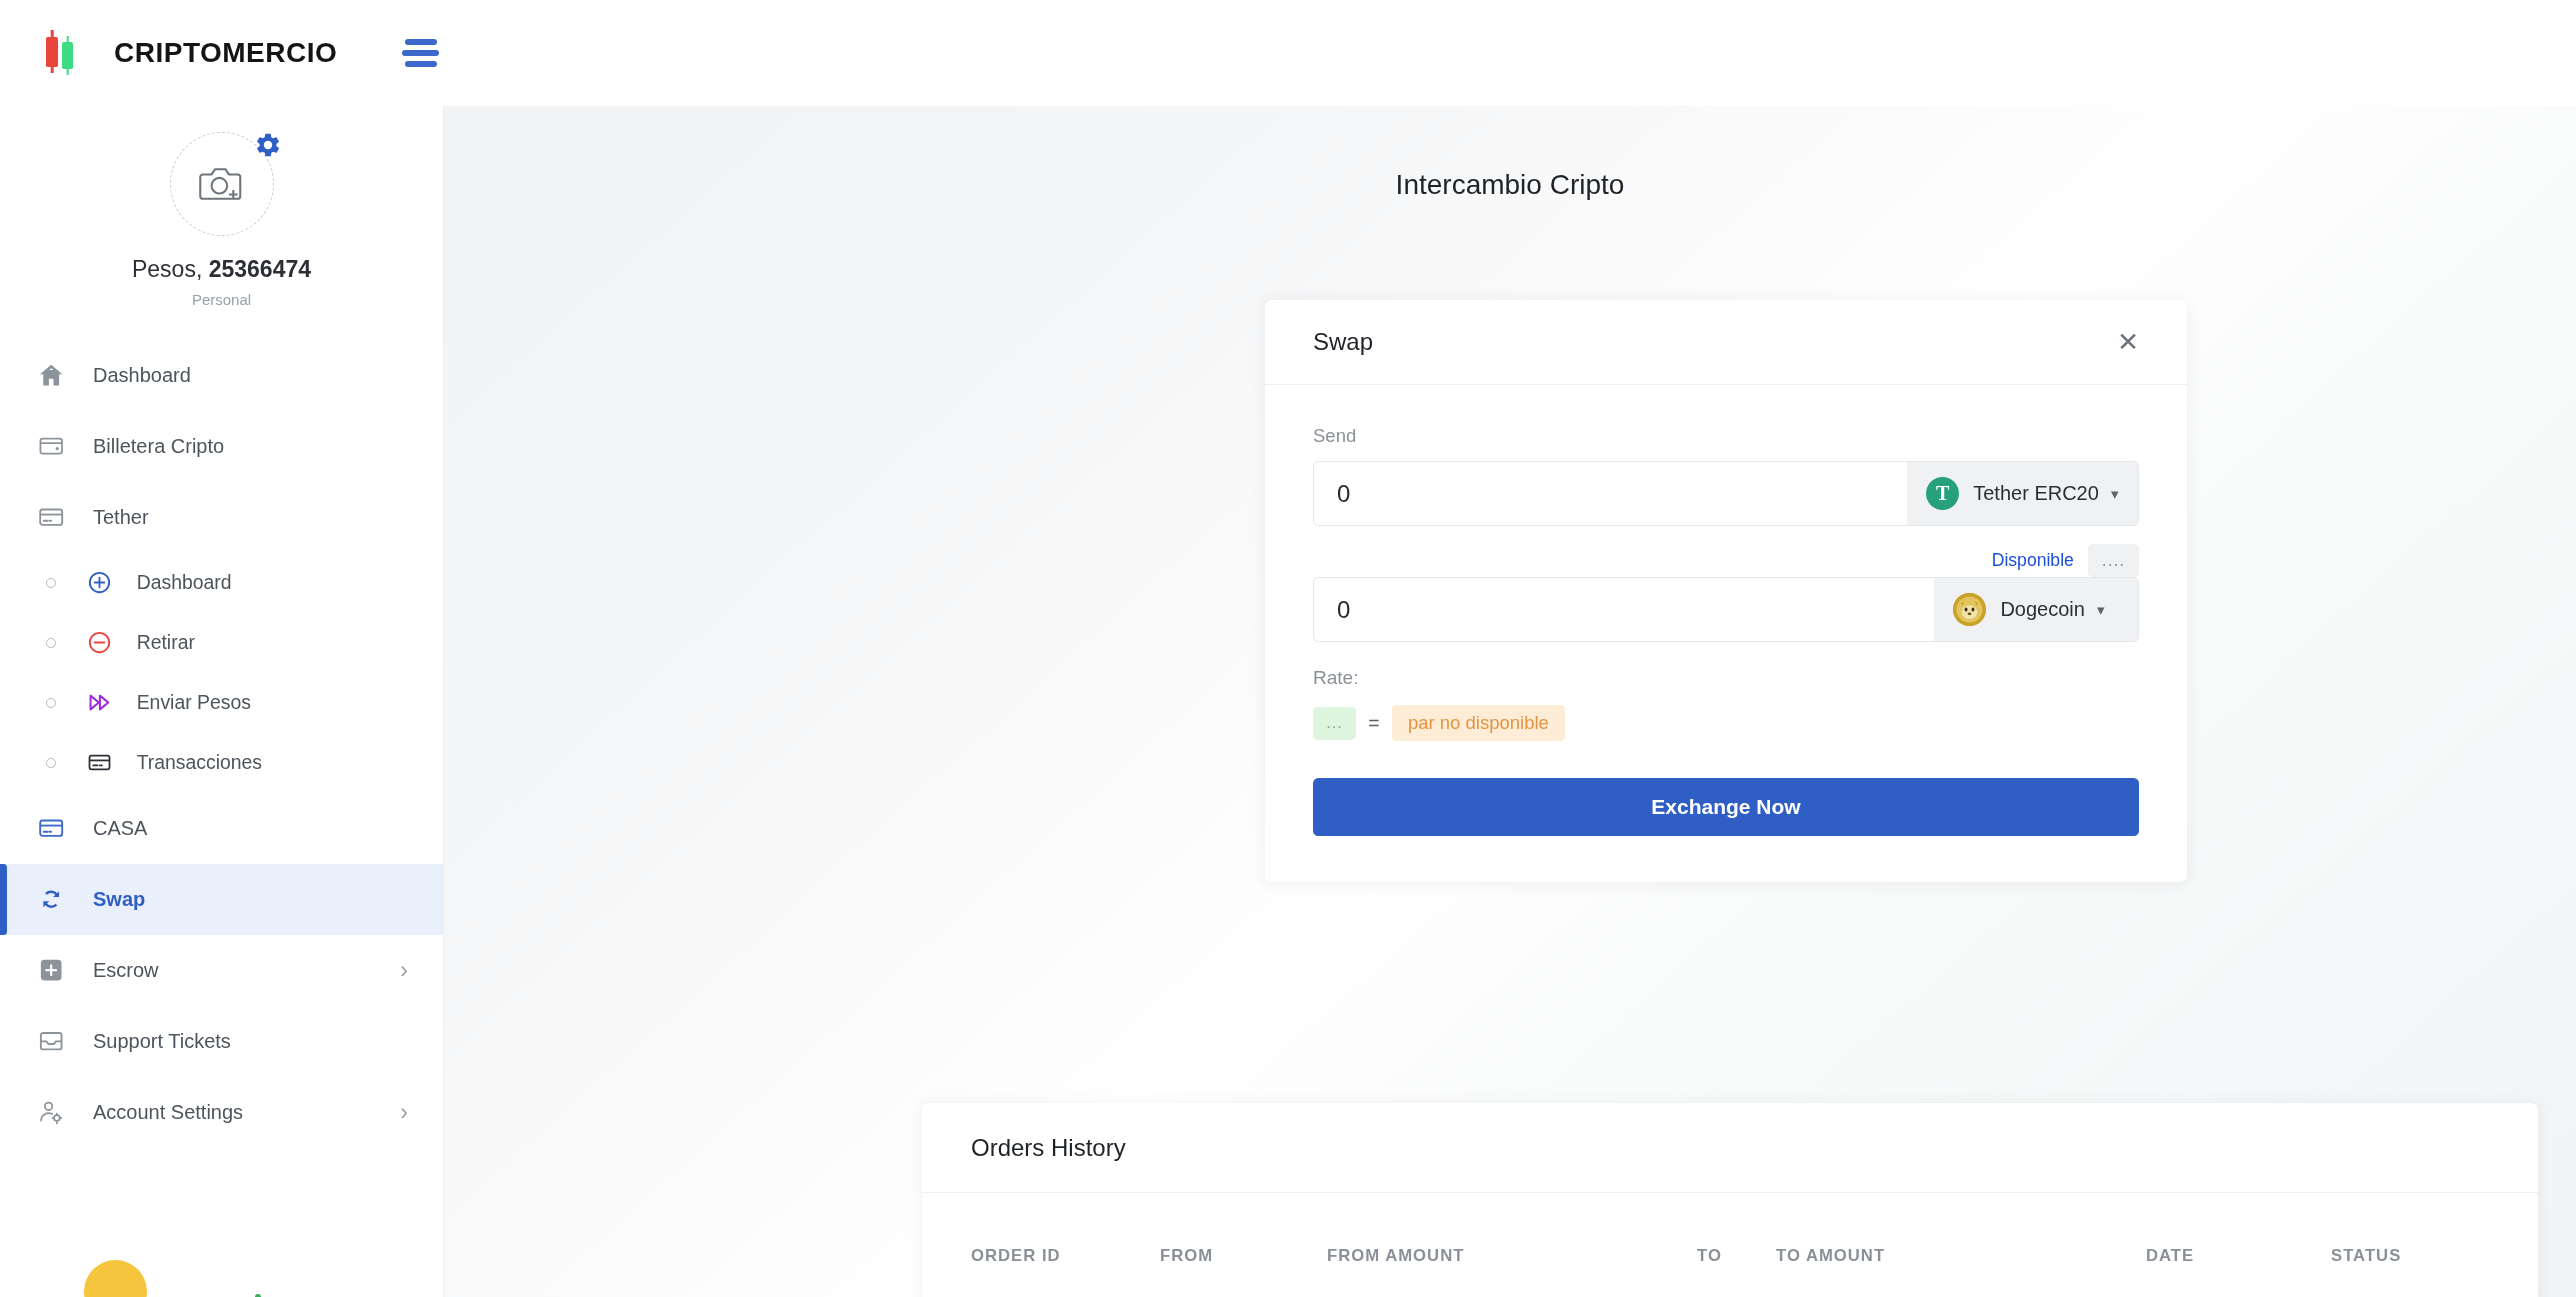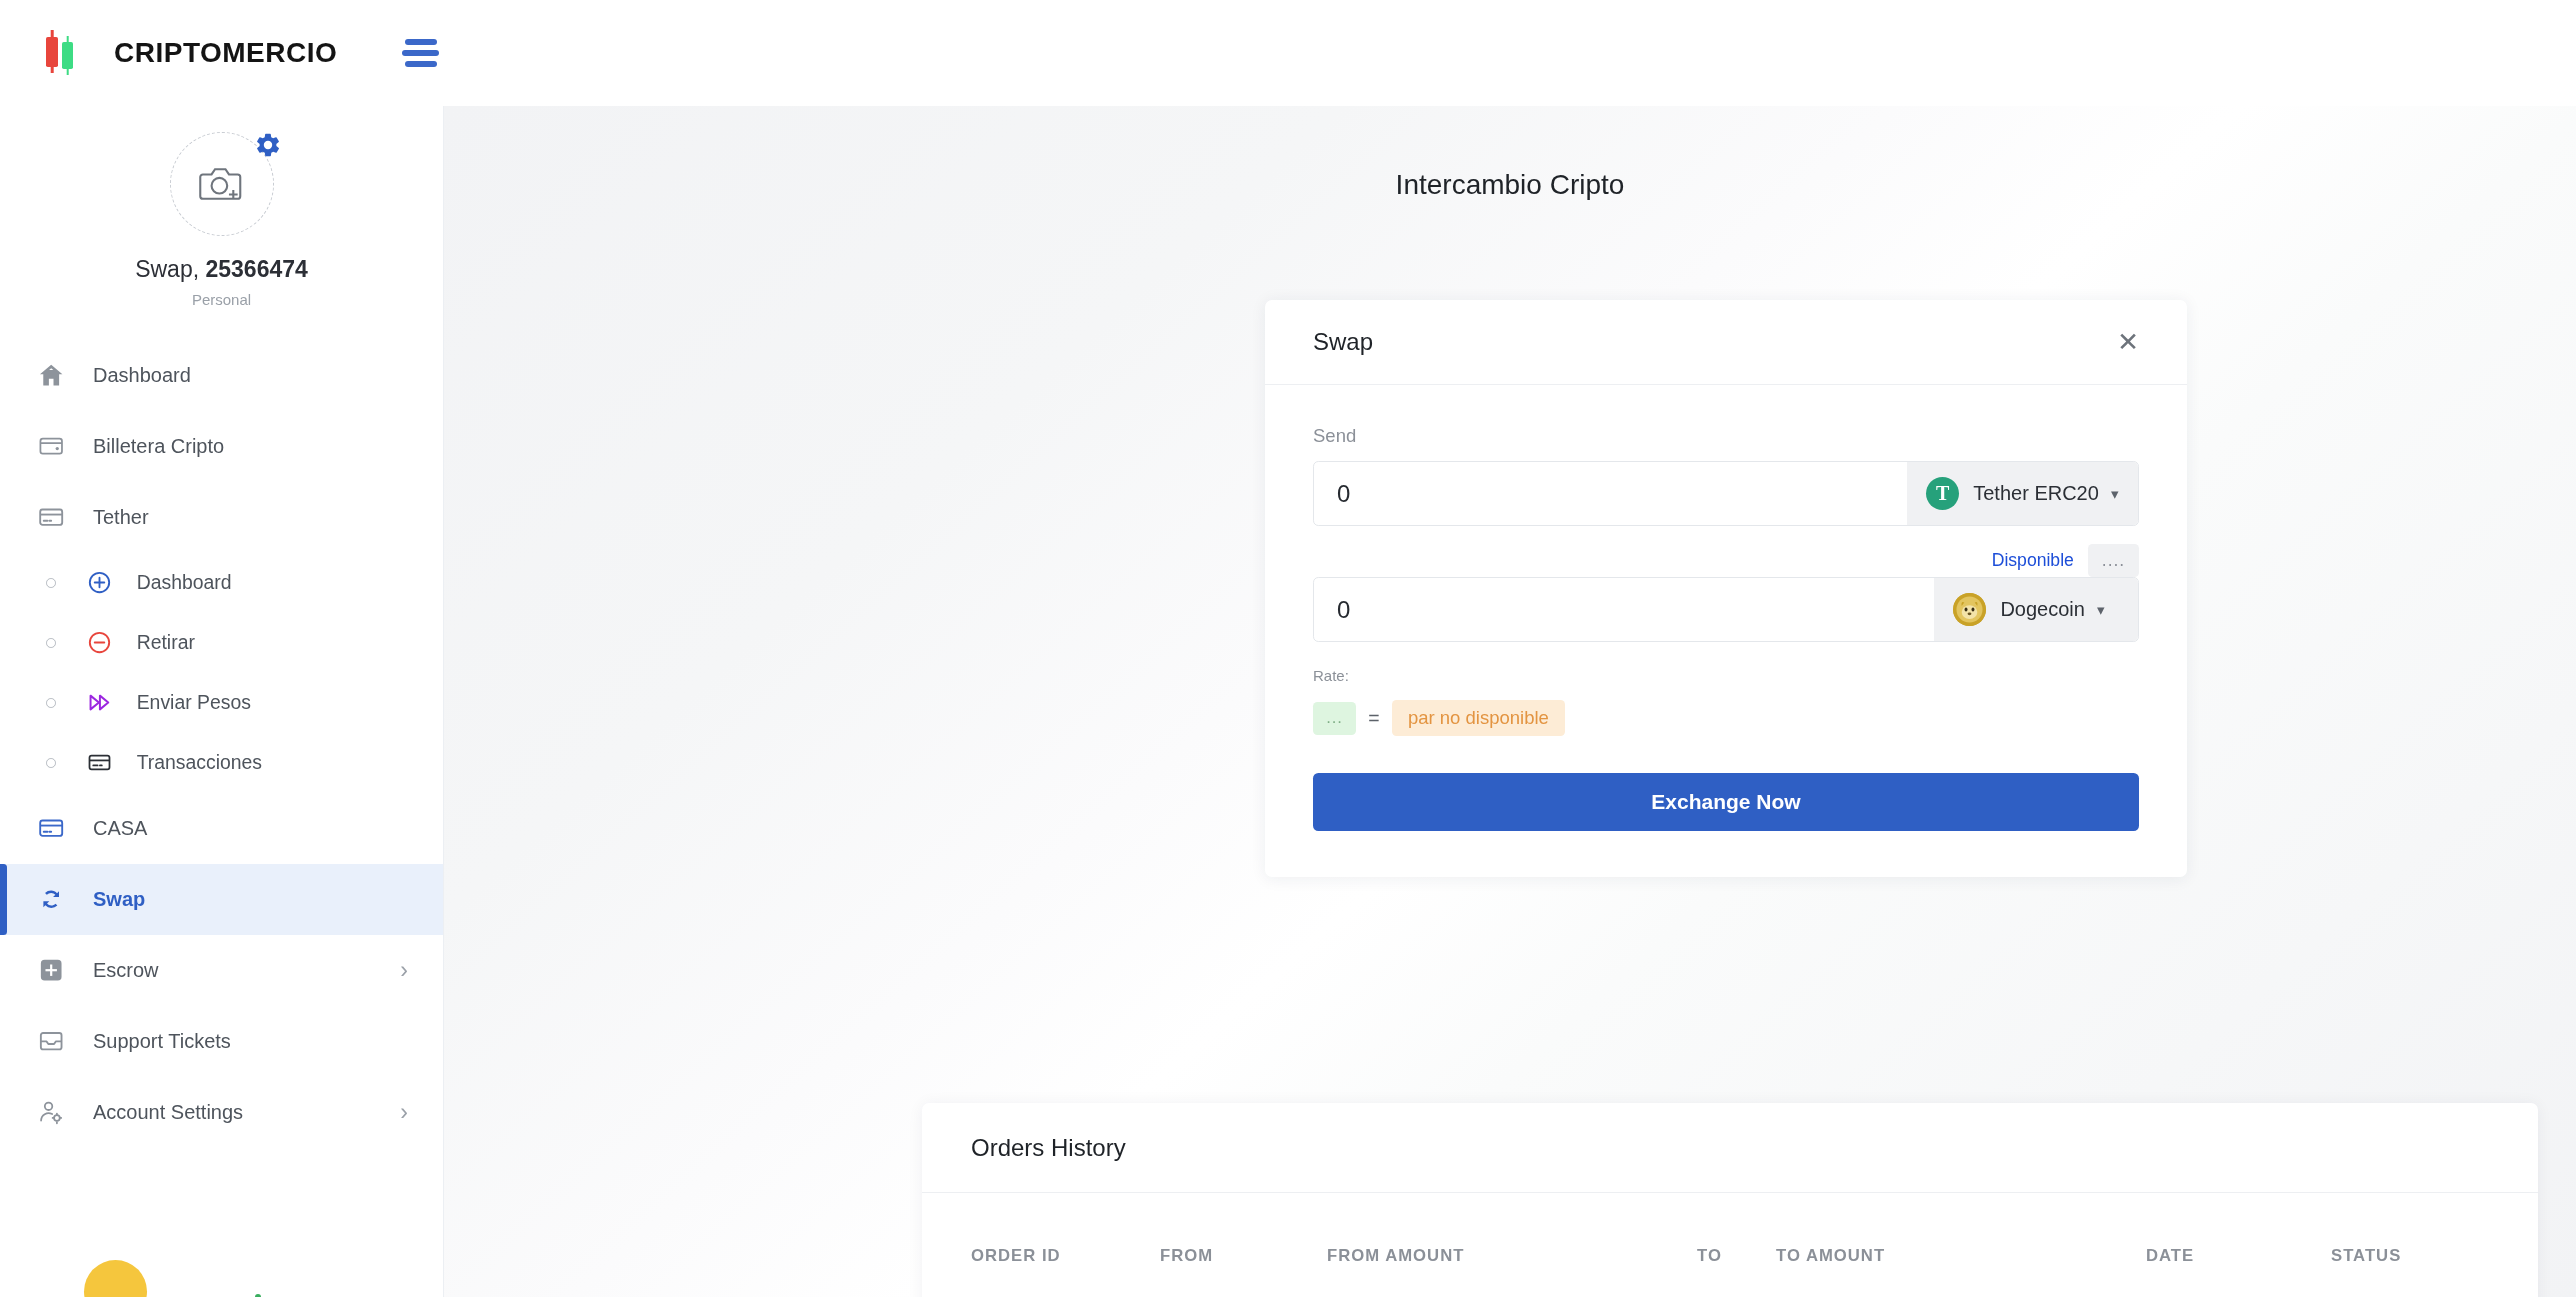--- a/index.html
+++ b/index.html
@@ -180,21 +180,21 @@
     display: flex; align-items: center; justify-content: flex-end;
     gap: 14px; margin-top: 17.6px;
   }
   .avail-row .lbl { font-size: 17.6px; color: #1d4ed8; text-align: center; }
   .avail-pill {
     background: #f0f1f3; border-radius: 4.4px;
     padding: 8px 14px; min-width: 40px; text-align: center;
     font-size: 17.6px; color: #8b9098; letter-spacing: 0.9px; line-height: 1;
   }
 
-  .rate-label { font-size: 15px; color: #8b9098; margin-top: 25px; margin-bottom: 16px; }
+  .rate-label { font-size: 19px; color: #8b9098; margin-top: 25px; margin-bottom: 16px; }
   .rate-row { display: flex; align-items: center; gap: 12.3px; }
   .rate-from {
     background: #def5e0; color: #7fae86; border-radius: 4.4px;
     padding: 8px 13.2px; font-size: 16.7px; min-width: 39px; text-align: center;
     letter-spacing: 0.9px; line-height: 1;
   }
   .rate-eq { font-size: 19.4px; color: #5c6169; }
   .rate-to {
     background: #fdecd6; color: #e39441; border-radius: 4.4px;
     padding: 8.8px 16px; font-size: 18.5px; line-height: 1;
@@ -268,21 +268,21 @@
           <circle cx="11.5" cy="12.5" r="4.5"></circle>
           <path d="M19.5 15v5M17 17.5h5"></path>
         </svg>
       </div>
       <div class="gear-badge">
         <svg width="28" height="28" viewBox="0 0 24 24" fill="#2f5fc4">
           <path d="M19.14 12.94a7.6 7.6 0 0 0 0-1.88l2.03-1.58a.5.5 0 0 0 .12-.64l-1.92-3.32a.5.5 0 0 0-.6-.22l-2.39.96a7.3 7.3 0 0 0-1.63-.94l-.36-2.54a.5.5 0 0 0-.5-.42h-3.84a.5.5 0 0 0-.5.42l-.36 2.54c-.59.24-1.13.56-1.63.94l-2.39-.96a.5.5 0 0 0-.6.22L2.71 8.84a.5.5 0 0 0 .12.64l2.03 1.58a7.6 7.6 0 0 0 0 1.88l-2.03 1.58a.5.5 0 0 0-.12.64l1.92 3.32c.13.22.38.3.6.22l2.39-.96c.5.38 1.04.7 1.63.94l.36 2.54c.04.24.25.42.5.42h3.84c.25 0 .46-.18.5-.42l.36-2.54c.59-.24 1.13-.56 1.63-.94l2.39.96c.22.08.47 0 .6-.22l1.92-3.32a.5.5 0 0 0-.12-.64l-2.03-1.58zM12 15.6A3.6 3.6 0 1 1 12 8.4a3.6 3.6 0 0 1 0 7.2z"></path>
         </svg>
       </div>
     </div>
-    <div class="hello"><span>Swap, </span><b>25366474</b></div>
+    <div class="hello"><span>Pesos, </span><b>25366474</b></div>
     <div class="role">Personal</div>
   </div>
 
   <div class="nav">
 
     <div class="nav-item">
       <span class="ico">
         <svg width="26.4" height="26.4" viewBox="0 0 24 24" fill="#8d939b">
           <path d="M12 2.6 1.8 11.1h3v10.3h5.1v-6.1h4.2v6.1h5.1V11.1h3L12 2.6zm0 3.1 1.9 1.6h-3.8L12 5.7z"></path>
         </svg>

